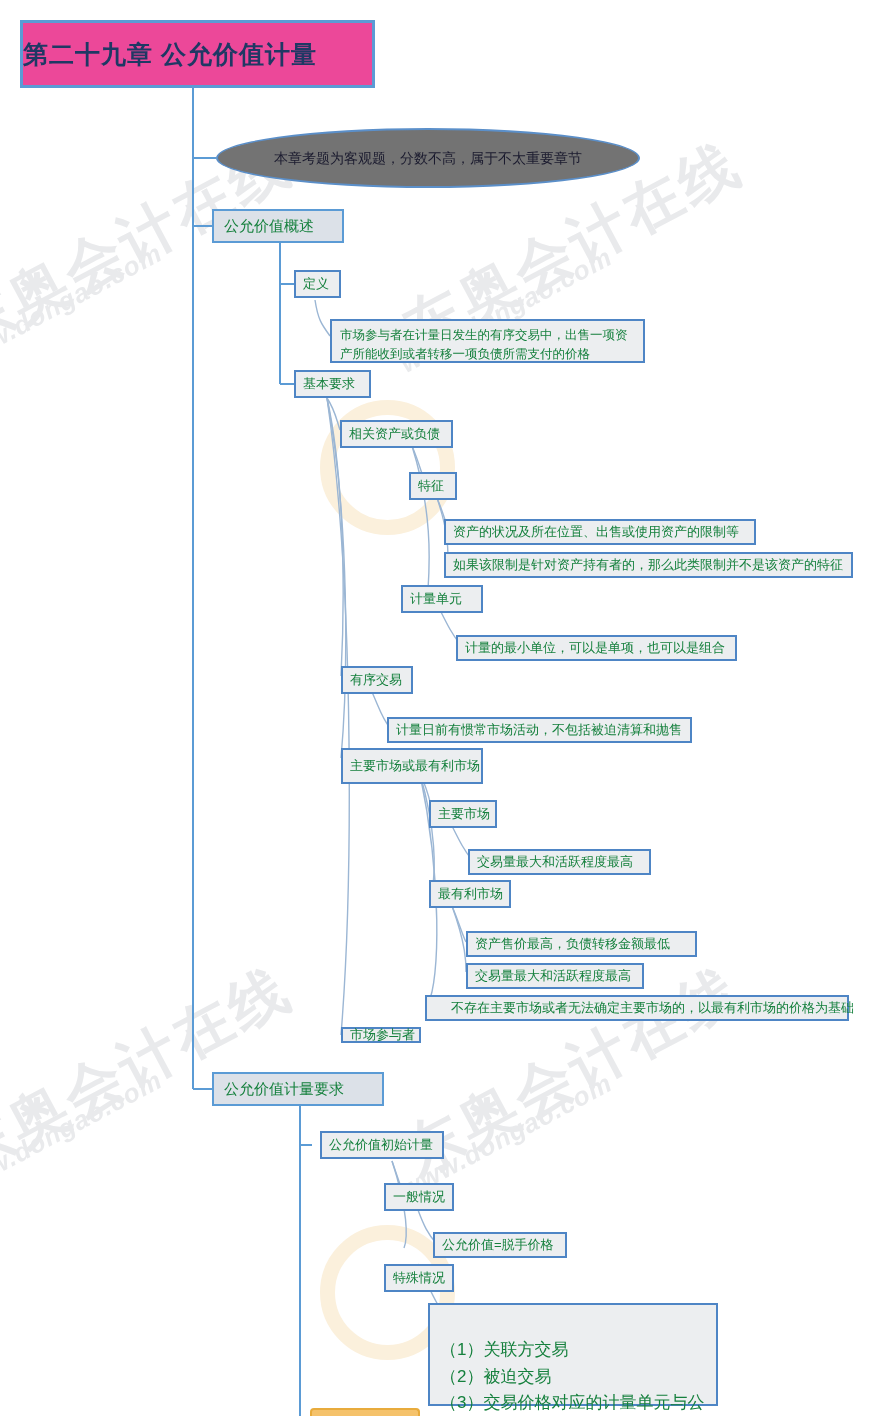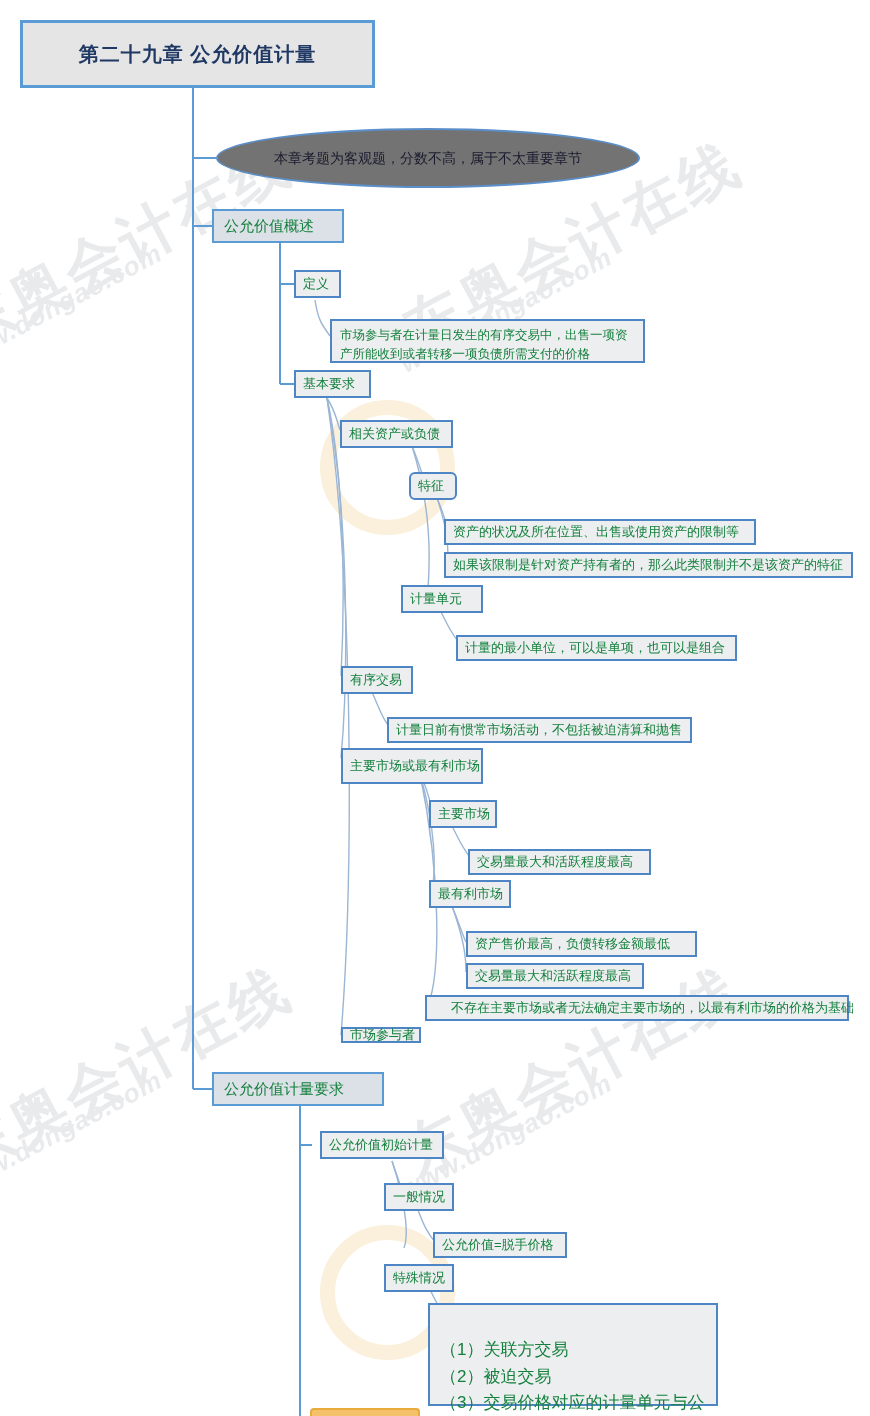--- a/index.html
+++ b/index.html
@@ -42,26 +42,25 @@
     color:#15803d;
     font-size:13px;
     line-height:1.45;
     display:flex;
     align-items:center;
     padding:3px 7px;
     white-space:nowrap;
   }
 
   .node.root{
-    background:#e5e5e5;
+    background:#ec4899;
     border:3px solid #5b9bd5;
     color:#1f3864;
-    font-size:20px;
+    font-size:25px;
     font-weight:bold;
-    justify-content:center;
     letter-spacing:1px;
     padding:0;
   }
 
   .node.ellipse{
     background:#737373;
     border:2px solid #5b8fc9;
     border-radius:50%;
     justify-content:center;
     font-size:14px;
@@ -203,21 +202,21 @@
   </div>
 
   <div class="node" style="left:294px; top:370px; width:77px; height:28px;">
     <span>基本要求</span>
   </div>
 
   <div class="node" style="left:340px; top:420px; width:113px; height:28px;">
     <span>相关资产或负债</span>
   </div>
 
-  <div class="node" style="left:409px; top:472px; width:48px; height:28px;border-radius:6px;">
+  <div class="node" style="left:409px; top:472px; width:48px; height:28px;">
     <span>特征</span>
   </div>
 
   <div class="node" style="left:444px; top:519px; width:312px; height:26px;">
     <span>资产的状况及所在位置、出售或使用资产的限制等</span>
   </div>
 
   <div class="node" style="left:444px; top:552px; width:409px; height:26px;">
     <span>如果该限制是针对资产持有者的，那么此类限制并不是该资产的特征</span>
   </div>

